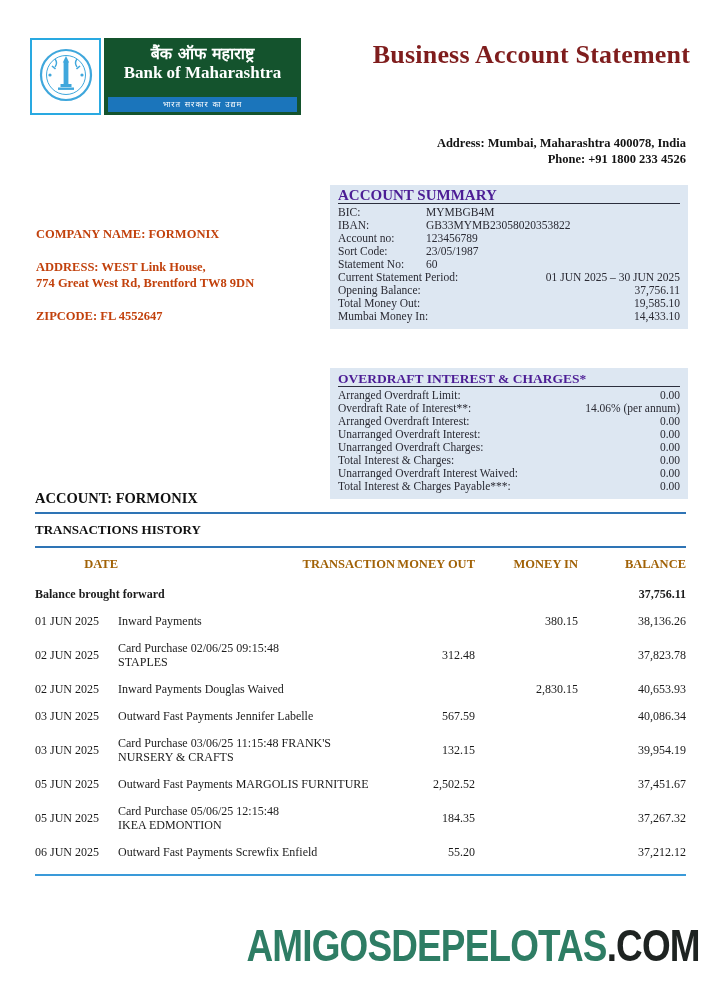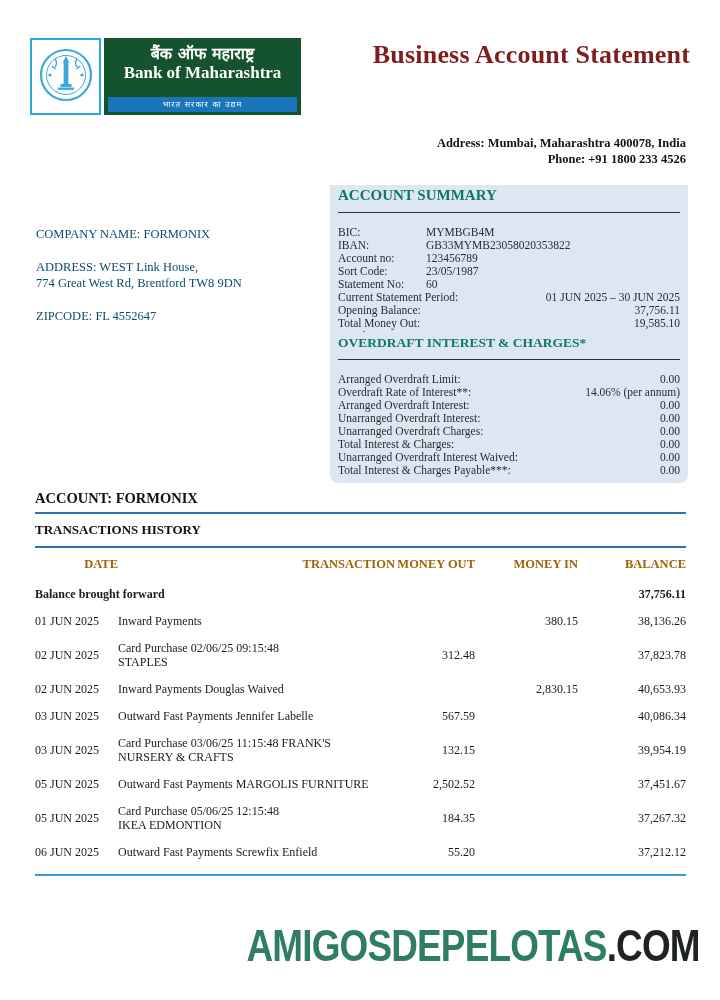--- a/index.html
+++ b/index.html
@@ -22,31 +22,31 @@
                 background:#1B75BB; color:#ffffff; font-size:8px; line-height:15px;
                 text-align:center; letter-spacing:1px; }
 
   
   .doc-title { position:absolute; top:40px; right:30px; font-size:26px; font-weight:bold;
                color:#7f1d1d; letter-spacing:0.2px; }
   .addr-block { position:absolute; top:136px; right:34px; text-align:right;
                 font-size:12.5px; font-weight:bold; line-height:15.5px; color:#141414; }
 
   
-  .company { position:absolute; top:226px; left:36px; font-size:12.5px; font-weight:normal;
-             line-height:16px; color:#0c4a6e; }
+  .company { position:absolute; top:226px; left:36px; font-size:12.5px; font-weight:bold;
+             line-height:16px; color:#c2410c; }
   .company .gap { height:17px; }
 
   
   .info-box { position:absolute; left:330px; width:358px; background:#dde7f2;
               padding:4px 8px 6px 8px; font-size:11.5px; line-height:13px; color:#2a2a33; }
   .box-summary { top:185px; }
-  .box-overdraft { top:332px;border-radius:8px; }
-  .box-title { font-weight:bold; color:#0f766e; border-bottom:1.5px solid #2b2f3e;
-               padding-bottom:10px; margin-bottom:13px; }
+  .box-overdraft { top:368px; }
+  .box-title { font-weight:bold; color:#4c1d95; border-bottom:1.5px solid #2b2f3e;
+               padding-bottom:1px; margin-bottom:2px; }
   .box-summary .box-title { font-size:15px; }
   .box-overdraft .box-title { font-size:13.5px; }
   .sum-row { display:flex; }
   .sum-row.col .lbl { width:88px; flex:0 0 auto; }
   .sum-row.right .val { margin-left:auto; text-align:right; }
 
   
   .acct-section { position:absolute; top:490px; left:35px; width:651px; }
   .acct-title { font-size:14.5px; font-weight:bold; color:#101010; margin-bottom:5px; }
   .hr-blue { height:0; border-top:2px solid #2E74B5; }

